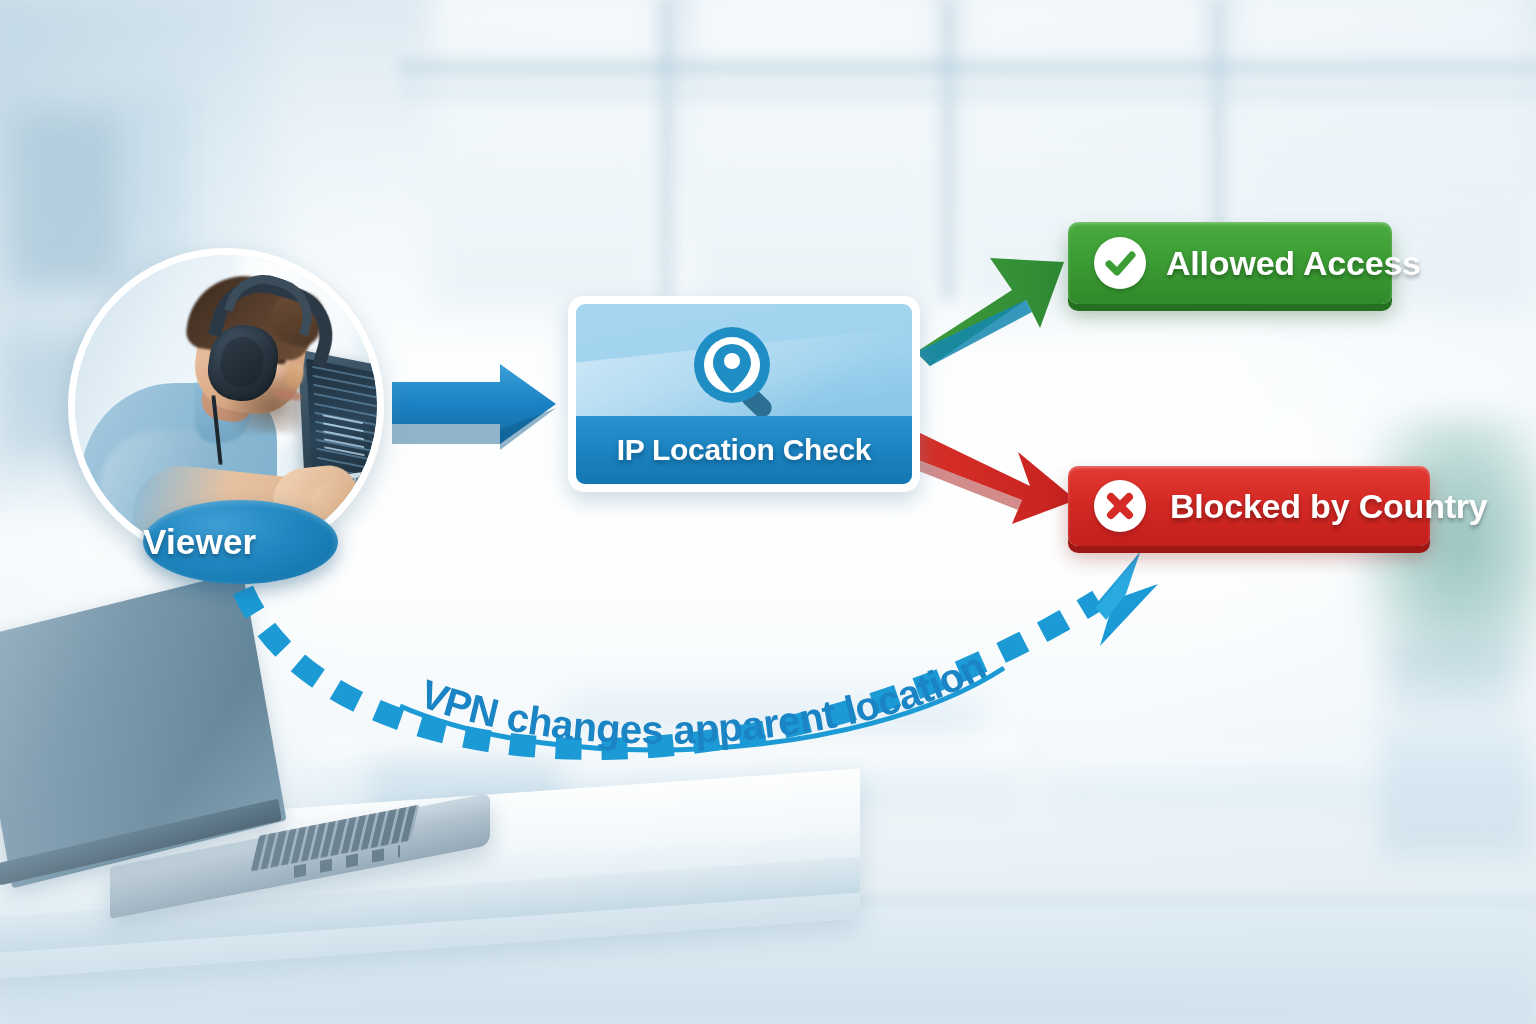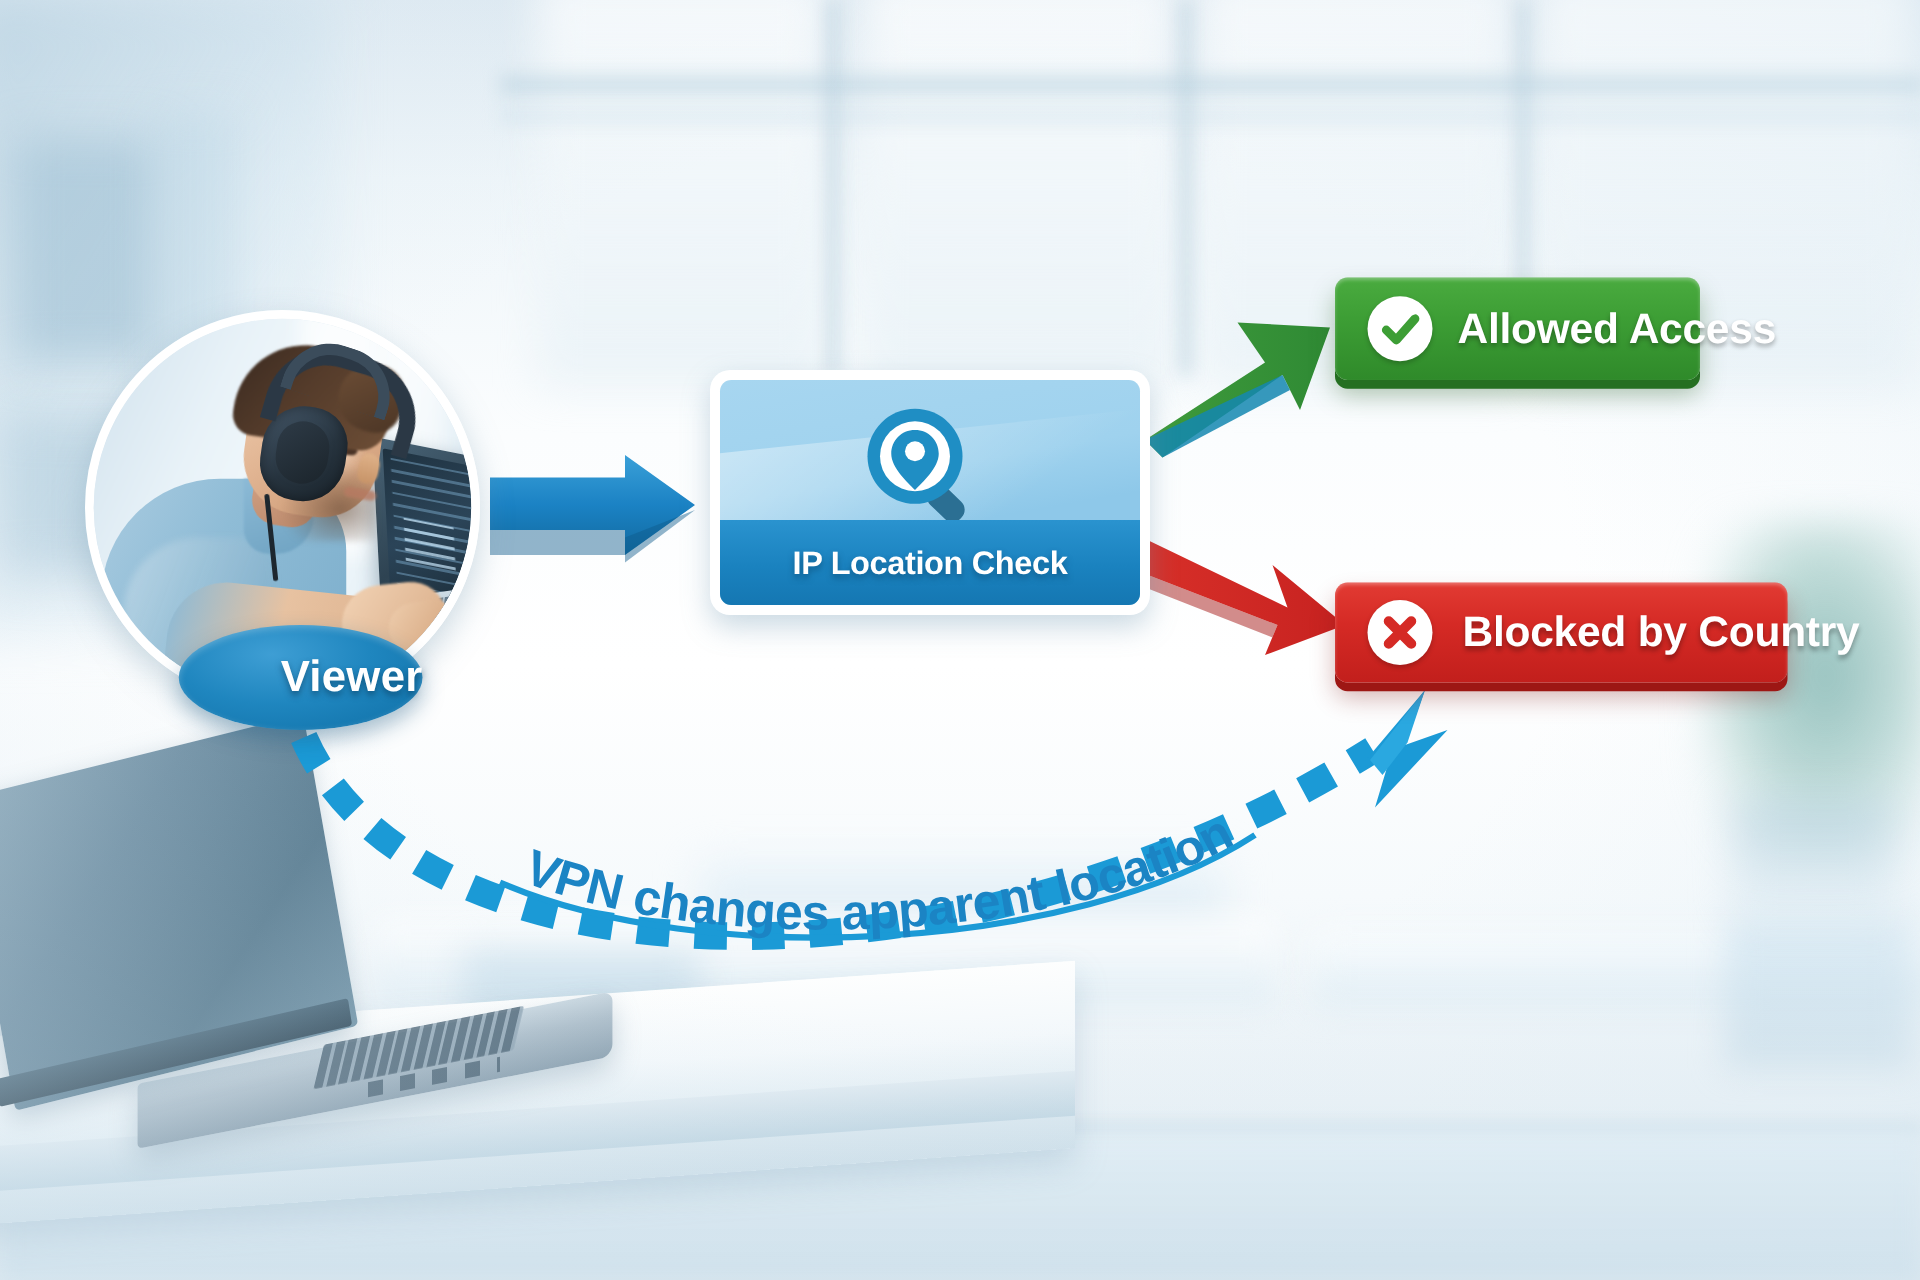--- a/index.html
+++ b/index.html
@@ -172,21 +172,21 @@
     background:linear-gradient(180deg,#cfdde6,#9fb4c2);transform:skewY(-8deg);border-radius:3px;}
   .vl-keys{position:absolute;left:244px;top:222px;width:84px;height:16px;
     background:repeating-linear-gradient(90deg,#4f6779 0 4px,#a9bcc9 4px 6px);
     transform:skewY(-8deg) skewX(-10deg);opacity:.8;filter:blur(.4px);}
 
   
   .viewer-pill{
     position:absolute;left:143px;top:500px;width:195px;height:84px;border-radius:50%;
     background:radial-gradient(ellipse at 38% 28%,#3e9ed4 0%,#1f86bf 46%,#0f6fa6 100%);
     box-shadow:0 8px 18px rgba(30,90,130,.38), inset 0 2px 6px rgba(255,255,255,.25);
-    display:flex;align-items:center;justify-content:flex-end;
+    display:flex;align-items:center;justify-content:flex-start;
   }
   .viewer-pill span{
     color:#ffffff;font-size:35px;font-weight:bold;letter-spacing:.2px;
     text-shadow:0 3px 5px rgba(10,55,85,.55);
   }
 
   
   .ip-card{
     position:absolute;left:568px;top:296px;width:352px;height:196px;
     background:#ffffff;border-radius:16px;
@@ -200,31 +200,31 @@
   .ip-sheen{position:absolute;left:-30px;top:40px;width:420px;height:120px;
     background:linear-gradient(150deg,rgba(255,255,255,.45),rgba(255,255,255,0) 60%);
     transform:rotate(-6deg);}
   .ip-icon{position:absolute;left:50%;top:20px;transform:translateX(-50%);}
   .ip-label{
     position:absolute;left:0;right:0;bottom:0;height:68px;
     background:linear-gradient(180deg,#2a93cf 0%,#1a82bf 55%,#1577b2 100%);
     display:flex;align-items:center;justify-content:center;
   }
   .ip-label span{
-    color:#ffffff;font-size:26px;font-weight:bold;letter-spacing:-.3px;
+    color:#ffffff;font-size:30px;font-weight:bold;letter-spacing:-.3px;
     text-shadow:0 3px 5px rgba(8,60,95,.5);
   }
 
   
   .badge{
     position:absolute;display:flex;align-items:center;gap:20px;
     padding:0 26px;box-sizing:border-box;border-radius:10px;
   }
   .badge-allowed{
-    left:1068px;top:222px;width:292px;height:82px;
+    left:1068px;top:222px;width:324px;height:82px;
     background:linear-gradient(180deg,#4aab3f 0%,#3d9e35 40%,#2f8a2a 100%);
     box-shadow:0 7px 0 #256f21, 0 12px 20px rgba(40,95,35,.35), inset 0 2px 3px rgba(255,255,255,.3);
   }
   .badge-blocked{
     left:1068px;top:466px;width:362px;height:80px;
     background:linear-gradient(180deg,#e23b33 0%,#d52a25 42%,#c21f1c 100%);
     box-shadow:0 7px 0 #9d1714, 0 12px 20px rgba(130,30,28,.33), inset 0 2px 3px rgba(255,255,255,.28);
     gap:24px;
   }
   .badge-text{

